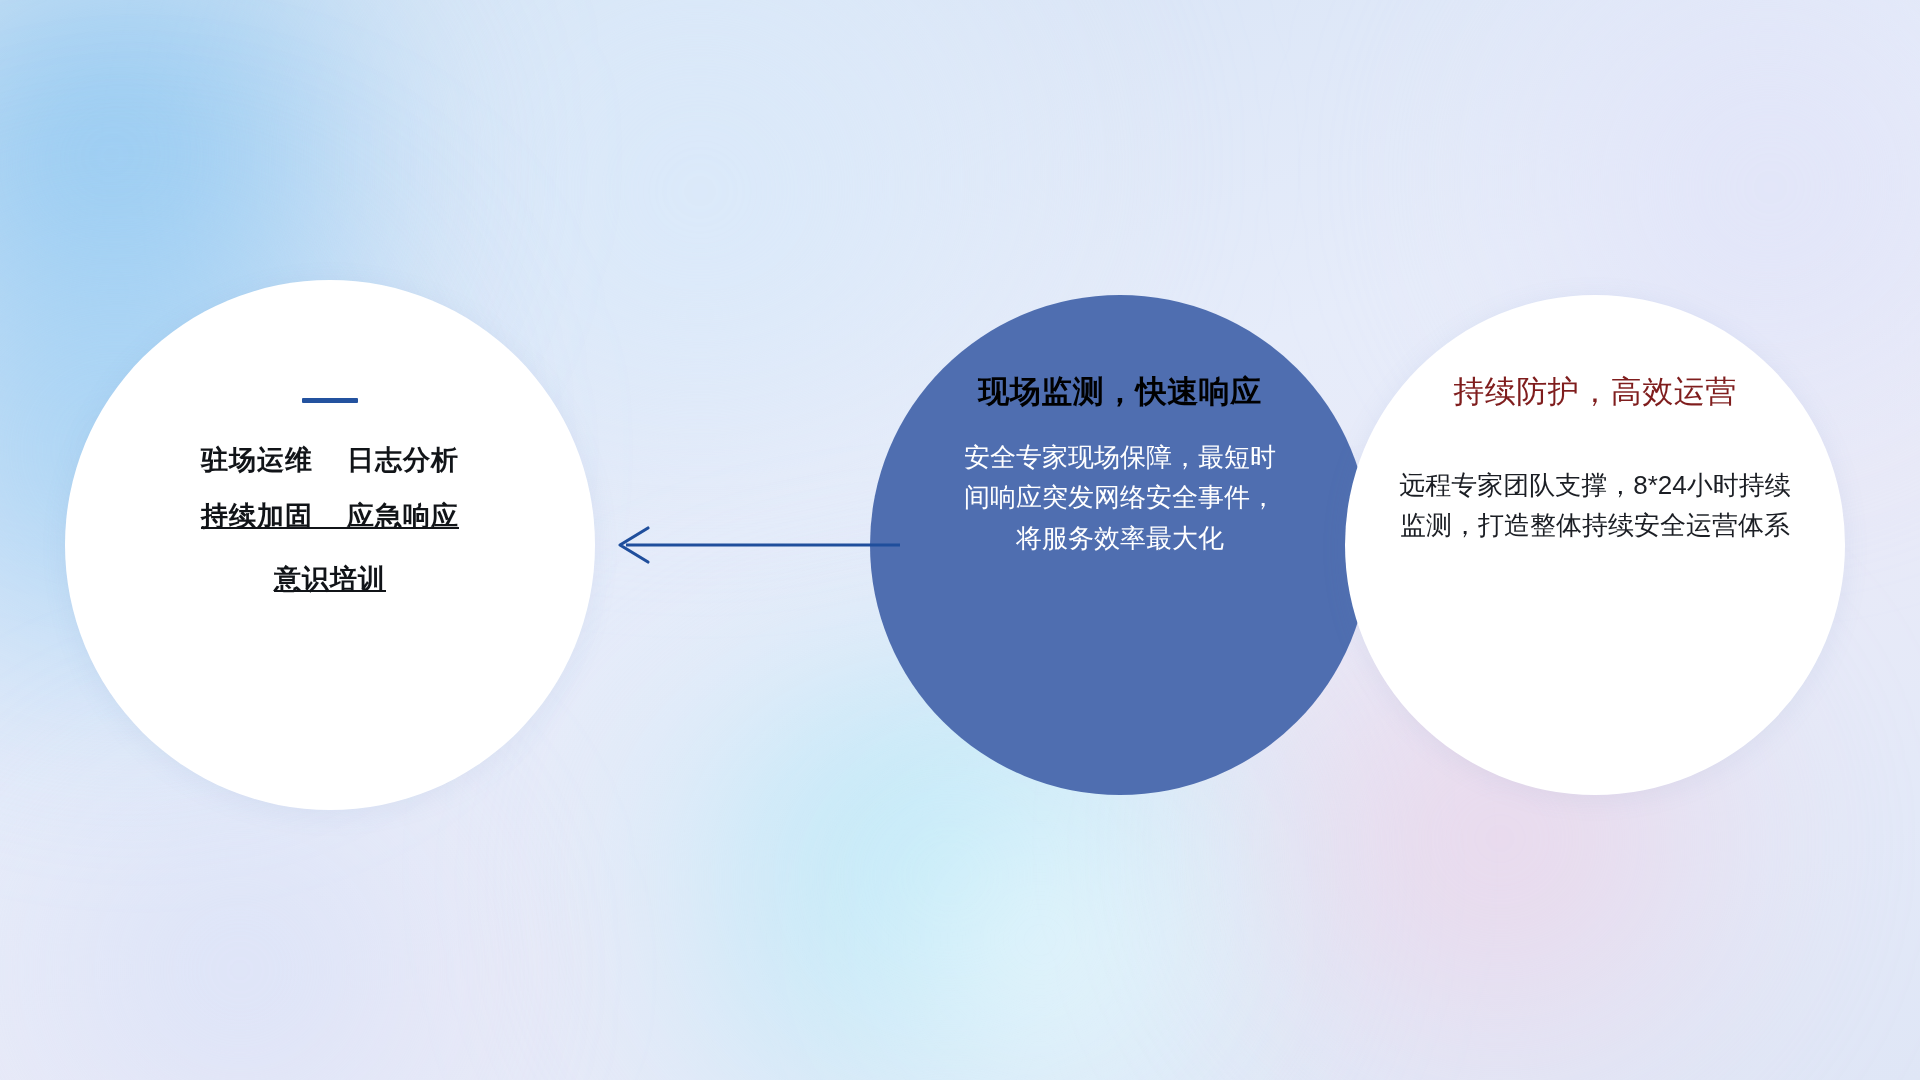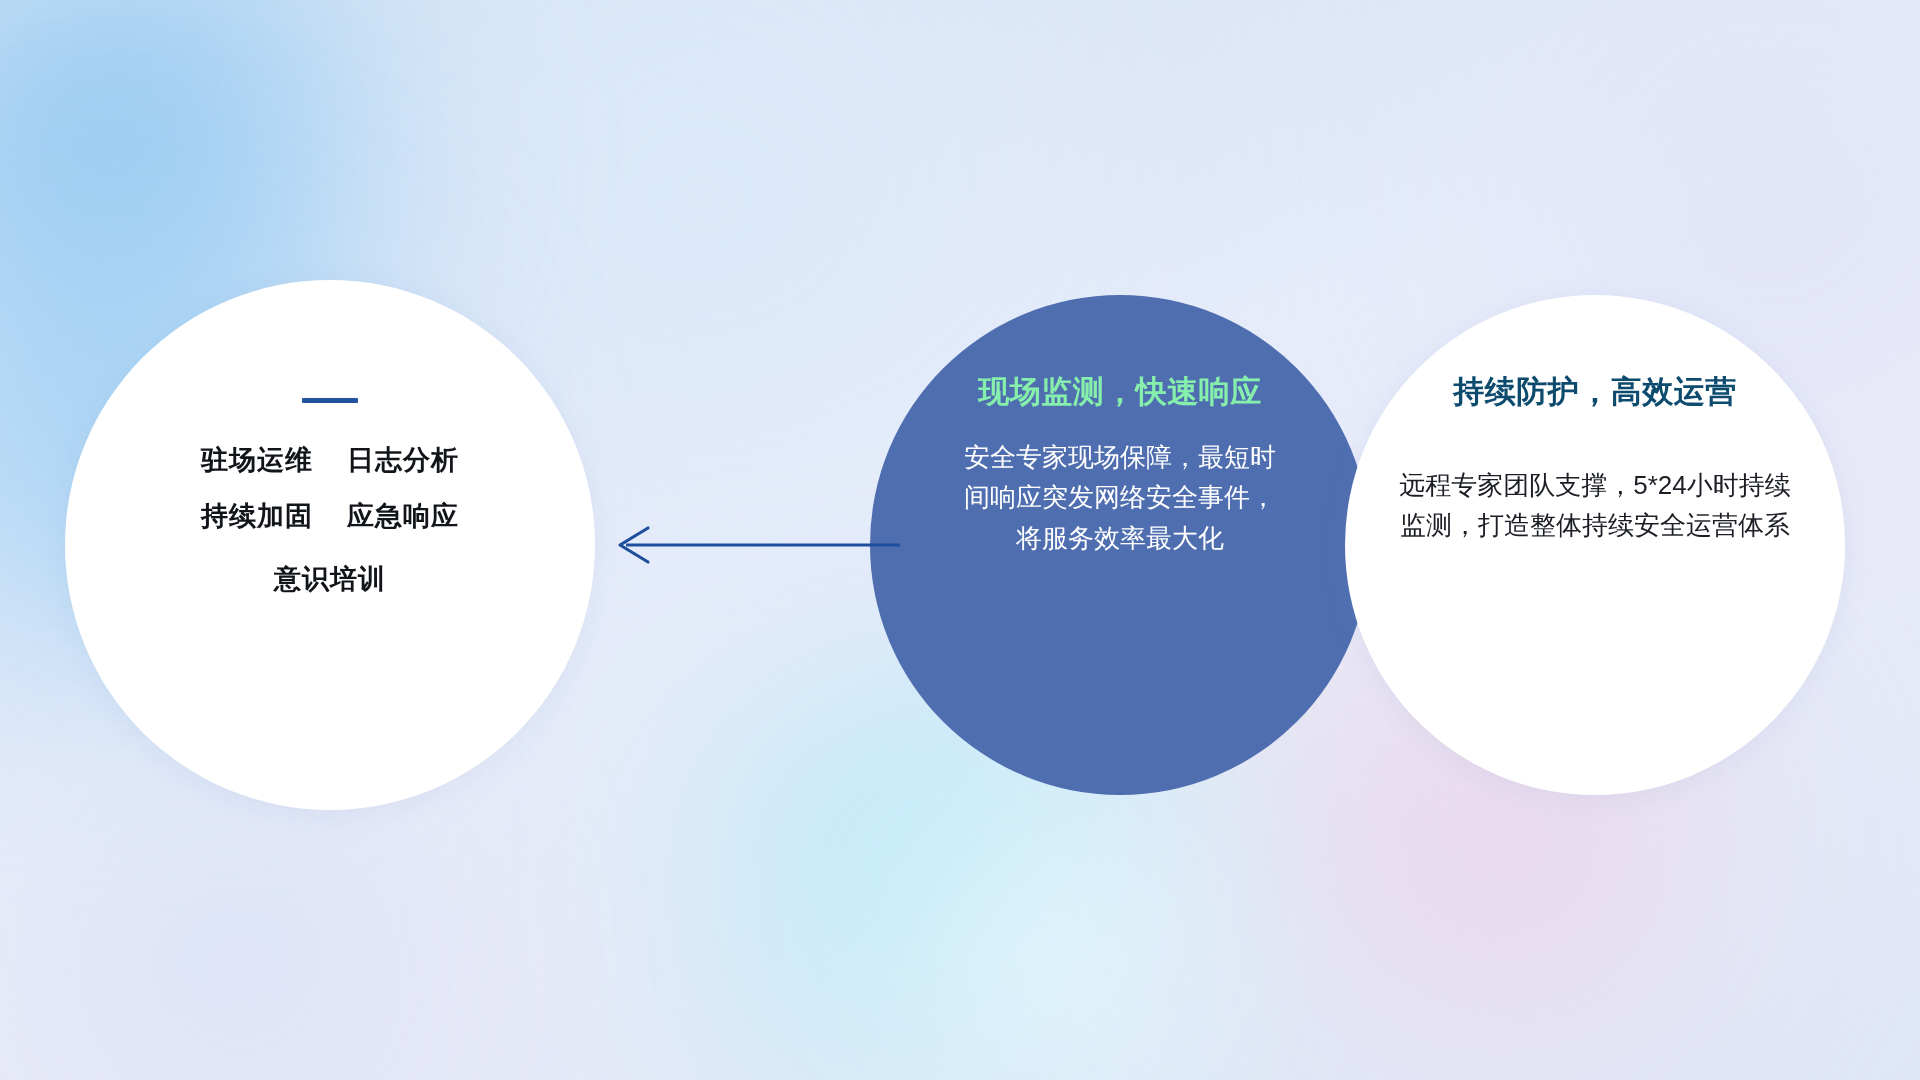--- a/index.html
+++ b/index.html
@@ -42,47 +42,47 @@
   
   #circle-left{
     left:65px;top:280px;width:530px;height:530px;
     background:#ffffff;
     box-shadow:0 4px 26px rgba(110,140,190,.10);
   }
   .left-dash{width:56px;height:5px;background:#23529f;margin-top:118px;border-radius:1px;}
   .left-lines{margin-top:44px;width:100%;text-align:center;
               color:#111418;font-weight:bold;font-size:27px;line-height:1.0;}
   .left-line{display:block;white-space:pre;letter-spacing:1px;}
-  .left-line + .left-line{margin-top:29px;}
+  .left-line + .left-line{margin-top:29px;text-decoration:underline;}
   .left-line.last{margin-top:36px;}
 
   
   #circle-mid{
     left:870px;top:295px;width:500px;height:500px;
     background:#4f6eb0;
     z-index:3;
   }
   .mid-title{
-    margin-top:76px;color:#86efac;font-weight:bold;font-size:31px;
+    margin-top:76px;color:#000000;font-weight:bold;font-size:31px;
     letter-spacing:.5px;white-space:nowrap;
   }
   .mid-body{
     margin-top:24px;width:330px;color:#ffffff;font-size:26px;line-height:1.55;
     text-align:center;
   }
 
   
   #circle-right{
     left:1345px;top:295px;width:500px;height:500px;
     background:#ffffff;
     z-index:4;
     box-shadow:0 4px 26px rgba(110,140,190,.10);
   }
   .right-title{
-    margin-top:76px;color:#0c4a6e;font-weight:bold;font-size:31px;
+    margin-top:76px;color:#7f1d1d;font-weight:normal;font-size:31px;
     letter-spacing:.5px;white-space:nowrap;
   }
   .right-body{
     margin-top:52px;width:400px;color:#1b1e24;font-size:26px;line-height:1.55;
     text-align:center;
   }
 
   
   #arrow{position:absolute;left:600px;top:520px;width:300px;height:50px;z-index:5;}
 </style>
@@ -112,21 +112,21 @@
     </div>
   </div>
 
   <div class="circle" id="circle-mid">
     <div class="mid-title">现场监测，快速响应</div>
     <div class="mid-body">安全专家现场保障，最短时间响应突发网络安全事件，将服务效率最大化</div>
   </div>
 
   <div class="circle" id="circle-right">
     <div class="right-title">持续防护，高效运营</div>
-    <div class="right-body">远程专家团队支撑，5*24小时持续监测，打造整体持续安全运营体系</div>
+    <div class="right-body">远程专家团队支撑，8*24小时持续监测，打造整体持续安全运营体系</div>
   </div>
 
   <svg id="arrow" viewBox="0 0 300 50">
     <line x1="300" y1="25" x2="26" y2="25" stroke="#1f4e9c" stroke-width="3.2"></line>
     <polyline points="48,8 20,25 48,42" fill="none" stroke="#1f4e9c" stroke-width="3.2" stroke-linecap="round" stroke-linejoin="round"></polyline>
   </svg>
 
 </div>
 
 </body></html>

